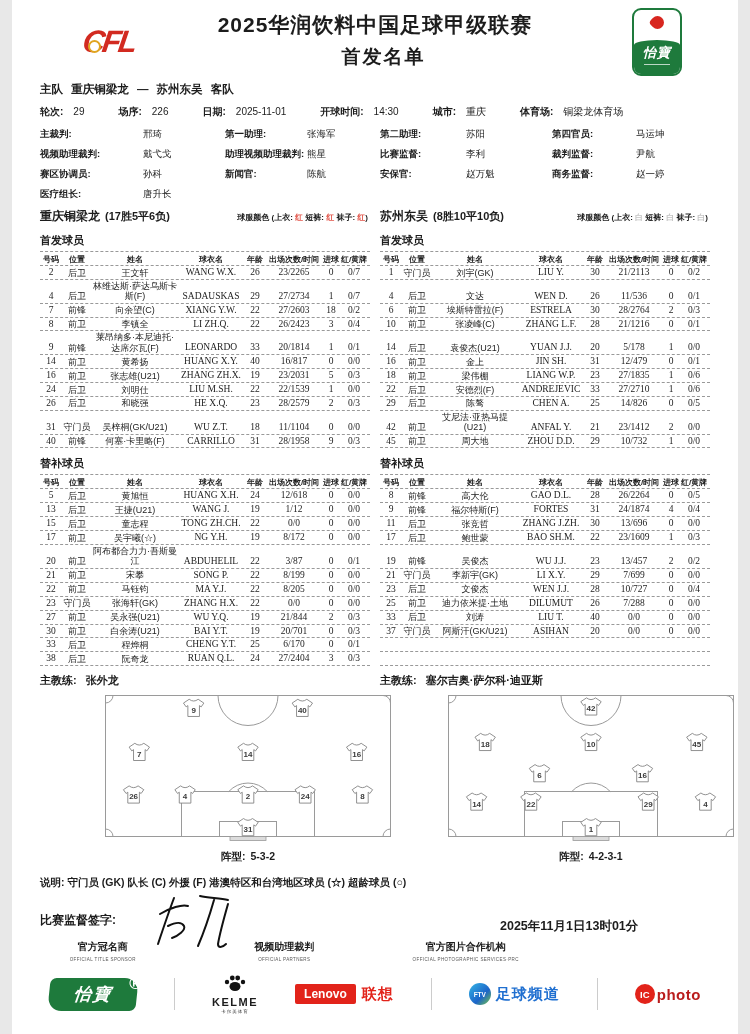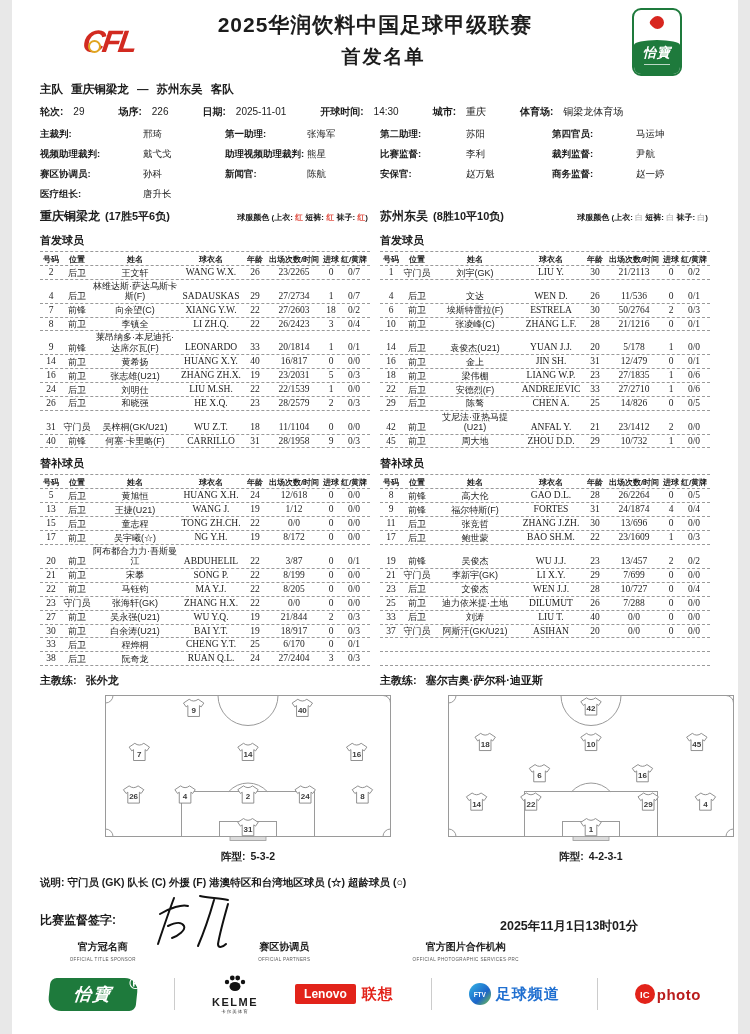--- a/index.html
+++ b/index.html
@@ -271,21 +271,21 @@
               <span class="c c6 lat">18</span>
               <span class="c c7 lat">0/2</span>
             </div>
             <div class="pgap"></div>
             <div class="half">
               <span class="c c0 lat">6</span>
               <span class="c c1 zh">前卫</span>
               <span class="c c2 zh">埃斯特雷拉(F)</span>
               <span class="c c3 lat">ESTRELA</span>
               <span class="c c4 lat">30</span>
-              <span class="c c5 lat">50/2764</span>
+              <span class="c c5 lat">28/2764</span>
               <span class="c c6 lat">2</span>
               <span class="c c7 lat">0/3</span>
             </div>
           </div>
           <div class="prow">
             <div class="half">
               <span class="c c0 lat">8</span>
               <span class="c c1 zh">前卫</span>
               <span class="c c2 zh">李镇全</span>
               <span class="c c3 lat">LI ZH.Q.</span>
@@ -706,21 +706,21 @@
               <span class="c c7 lat">0/0</span>
             </div>
           </div>
           <div class="prow">
             <div class="half">
               <span class="c c0 lat">30</span>
               <span class="c c1 zh">前卫</span>
               <span class="c c2 zh">白余涛(U21)</span>
               <span class="c c3 lat">BAI Y.T.</span>
               <span class="c c4 lat">19</span>
-              <span class="c c5 lat">18/917</span>
+              <span class="c c5 lat">20/701</span>
               <span class="c c6 lat">0</span>
               <span class="c c7 lat">0/3</span>
             </div>
             <div class="pgap"></div>
             <div class="half">
               <span class="c c0 lat">37</span>
               <span class="c c1 zh">守门员</span>
               <span class="c c2 zh">阿斯汗(GK/U21)</span>
               <span class="c c3 lat">ASIHAN</span>
               <span class="c c4 lat">20</span>
@@ -933,21 +933,21 @@
       <span class="sig-date">2025年11月1日13时01分</span>
     </div>
   </div>
 
   <div class="sp-labels">
       <div class="sp-col">
         <div class="sp-cn">官方冠名商</div>
         <div class="sp-en">OFFICIAL TITLE SPONSOR</div>
       </div>
       <div class="sp-col">
-        <div class="sp-cn">赛区协调员</div>
+        <div class="sp-cn">视频助理裁判</div>
         <div class="sp-en">OFFICIAL PARTNERS</div>
       </div>
       <div class="sp-col">
         <div class="sp-cn">官方图片合作机构</div>
         <div class="sp-en">OFFICIAL PHOTOGRAPHIC SERVICES·PRC</div>
       </div>
     </div>
 
   <div class="logos">
     <div class="yibao-flag">

